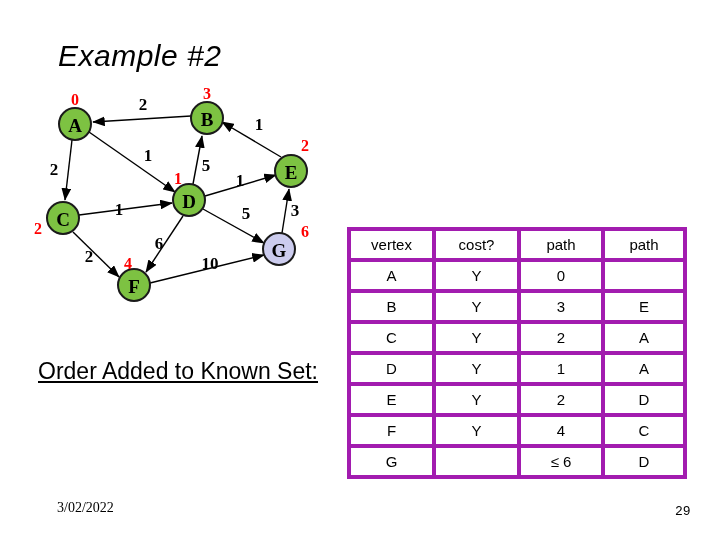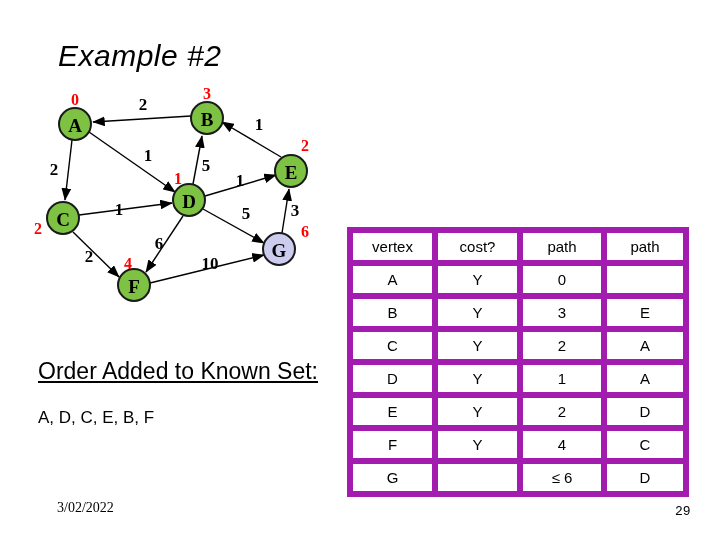--- a/index.html
+++ b/index.html
@@ -97,21 +97,21 @@
   
   #vertex-table {
     position: absolute;
     left: 347px; top: 227px;
     width: 336px;
     border-collapse: collapse;
     table-layout: fixed;
     background: #ffffff;
   }
   #vertex-table td, #vertex-table th {
-    border: 6px solid #a21caf;
+    border: 4px solid #a21caf;
     height: 27px;
     text-align: center;
     vertical-align: middle;
     font-family: "Liberation Sans", sans-serif;
     font-size: 15px;
     font-weight: normal;
     color: #000000;
     padding: 0;
   }
   #vertex-table {
@@ -219,21 +219,20 @@
         <text class="cost-label" x="38" y="228">2</text>
         <text class="cost-label" x="178" y="178">1</text>
         <text class="cost-label" x="305" y="145">2</text>
         <text class="cost-label" x="128" y="263">4</text>
         <text class="cost-label" x="305" y="231">6</text>
       </g>
     </svg>
   </div>
 
   <div id="known-set-heading">Order Added to Known Set:</div>
-  <div id="known-set-order">A, D, C, E, B, F</div>
 
   <table id="vertex-table">
     <colgroup>
       <col class="col-vertex">
         <col class="col-known">
         <col class="col-cost">
         <col class="col-path">
     </colgroup>
     <thead>
       <tr>

